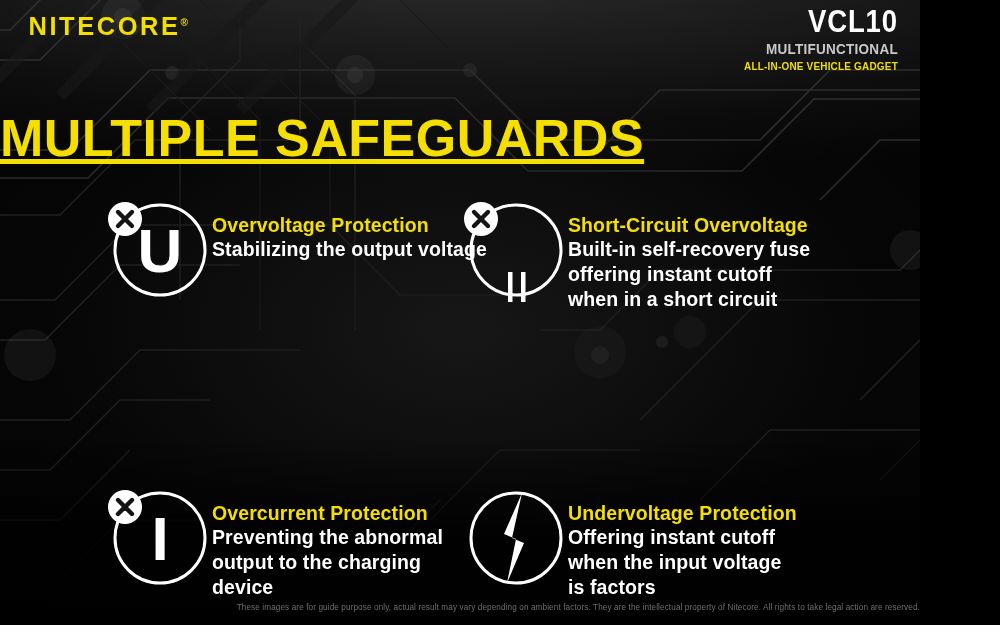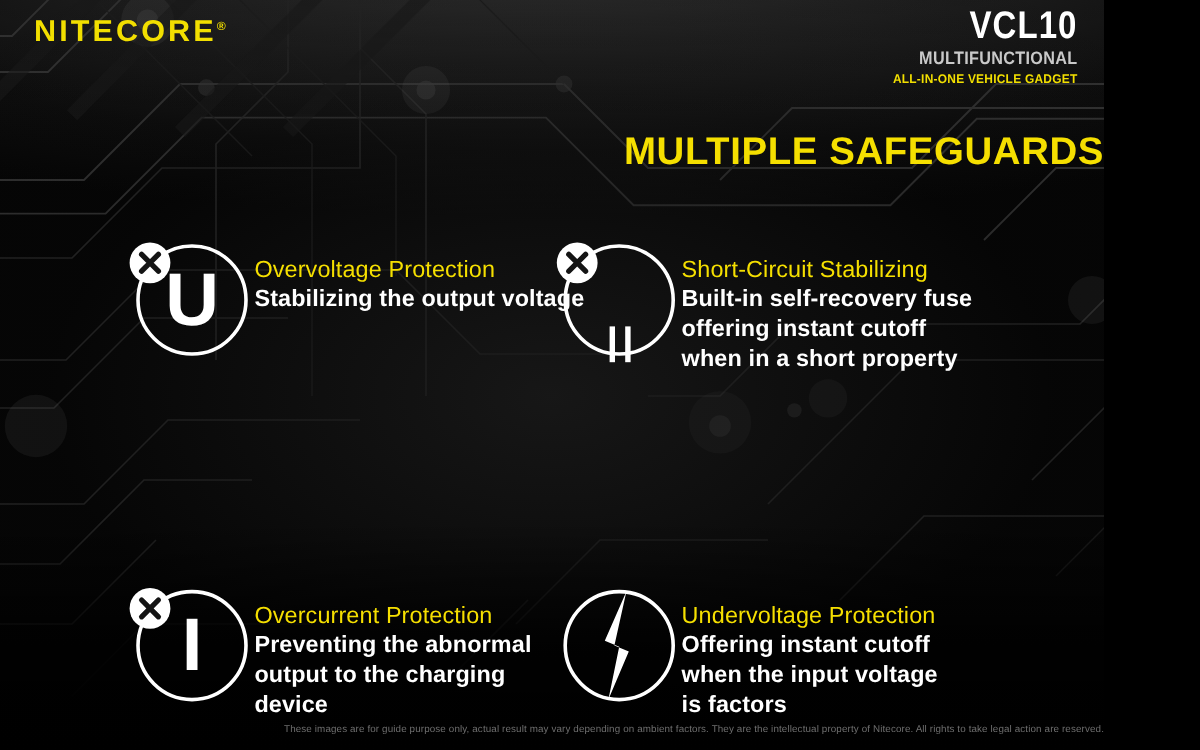--- a/index.html
+++ b/index.html
@@ -55,43 +55,44 @@
     margin-top:2px;
   }
   .model-tag{
     color:#F2DF00; font-size:10.5px; font-weight:bold; line-height:1.3;
     letter-spacing:0.2px; transform:scaleX(0.95); transform-origin:right center;
     margin-top:2px;
   }
 
   
   .page-title{
-    position:absolute; left:0; right:0; top:108px; text-align:right;
-    color:#F5DF00; font-size:32px; font-weight:bold; letter-spacing:0.5px;
-    font-family:"Liberation Sans", sans-serif;
+    position:absolute; left:0; right:0; top:108px; text-align:left;
+    color:#F5DF00; font-size:52px; font-weight:bold; letter-spacing:0.5px;
+    font-family:"Liberation Sans", sans-serif;
+    text-decoration:underline;
   }
 
   
   .features{
     position:absolute; left:0; top:196px; width:1000px;
   }
   .f-row{ display:flex; }
   .f-row.row2{ margin-top:172px; }
   .f-cell{ display:flex; align-items:flex-start; }
   .f-cell.c1{ width:440px; padding-left:104px; }
   .f-cell.c2{ width:470px; padding-left:20px; }
 
   .icon-wrap{
     position:relative; width:104px; height:104px; flex:0 0 104px; margin-top:2px;
   }
   .icon-svg{ display:block; }
 
   .f-text{ margin-left:4px; padding-top:18px; }
   .f-title{
-    color:#F5DF00; font-size:19.5px; font-weight:normal; line-height:1.18;
+    color:#F5DF00; font-size:19.5px; font-weight:bold; line-height:1.18;
     letter-spacing:0.1px; white-space:nowrap;
   }
   .f-desc{
     color:#ffffff; font-size:19.5px; font-weight:bold; line-height:1.28;
     letter-spacing:0.1px;
   }
   .f-desc div{ white-space:nowrap; }
 
   
   .footer{
@@ -208,25 +209,25 @@
             <circle cx="56" cy="52" r="45" fill="none" stroke="#ffffff" stroke-width="3"></circle>
             <rect x="48" y="74" width="4.5" height="30" fill="#ffffff"></rect>
             <rect x="61" y="74" width="4.5" height="30" fill="#ffffff"></rect>
             <g>
               <circle cx="21" cy="21" r="17" fill="#ffffff"></circle>
               <path d="M14,14 L28,28 M28,14 L14,28" stroke="#141414" stroke-width="4.4" stroke-linecap="round"></path>
             </g>
           </svg>
         </div>
         <div class="f-text">
-          <div class="f-title">Short-Circuit Stabilizing</div>
+          <div class="f-title">Short-Circuit Overvoltage</div>
           <div class="f-desc">
             <div>Built-in self-recovery fuse</div>
             <div>offering instant cutoff</div>
-            <div>when in a short property</div>
+            <div>when in a short circuit</div>
           </div>
         </div>
       </div>
 
     </div>
 
     <div class="f-row row2">
 
       <div class="f-cell c1">
         <div class="icon-wrap">

